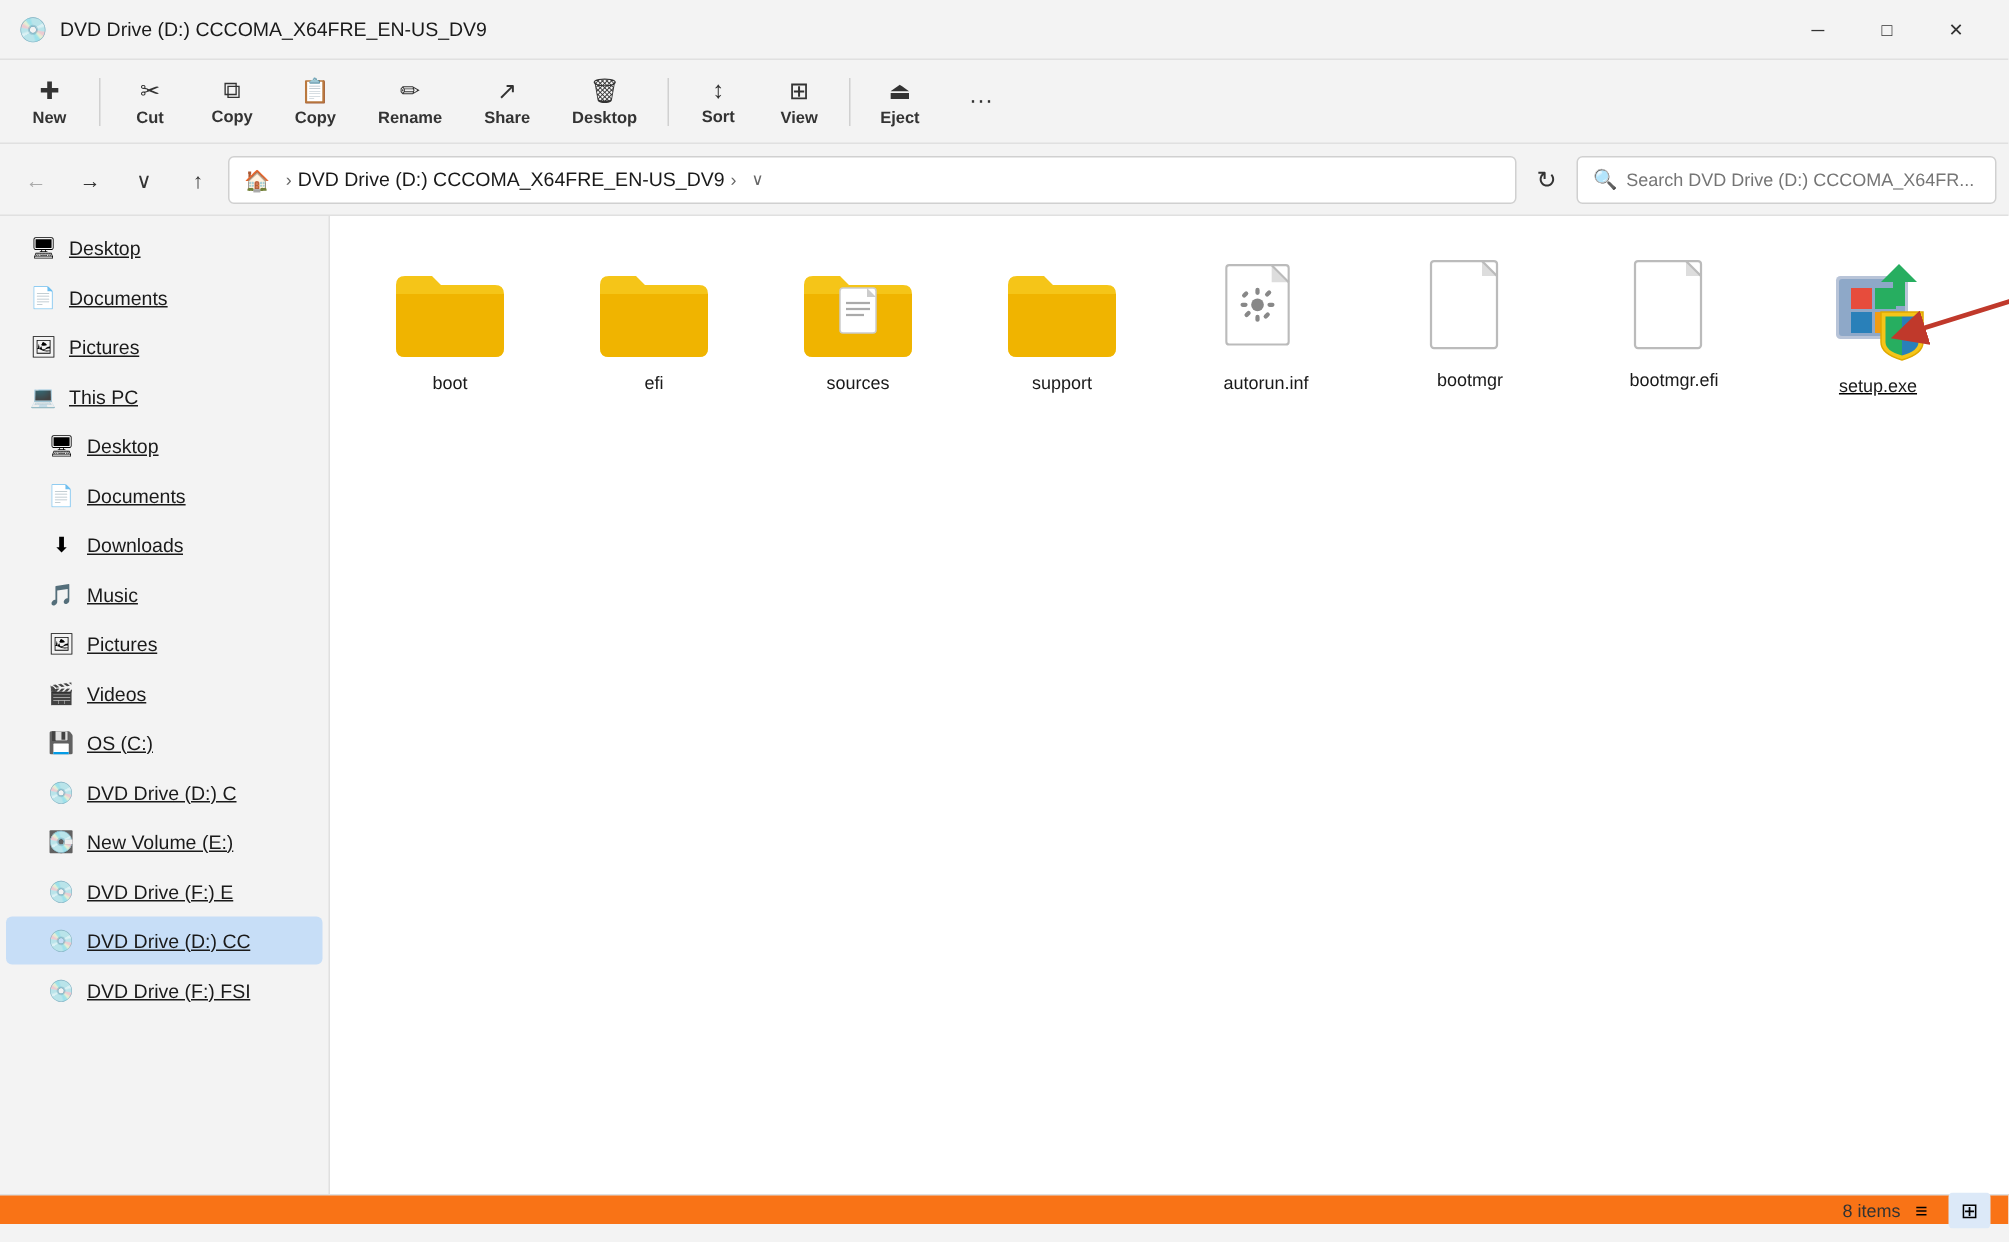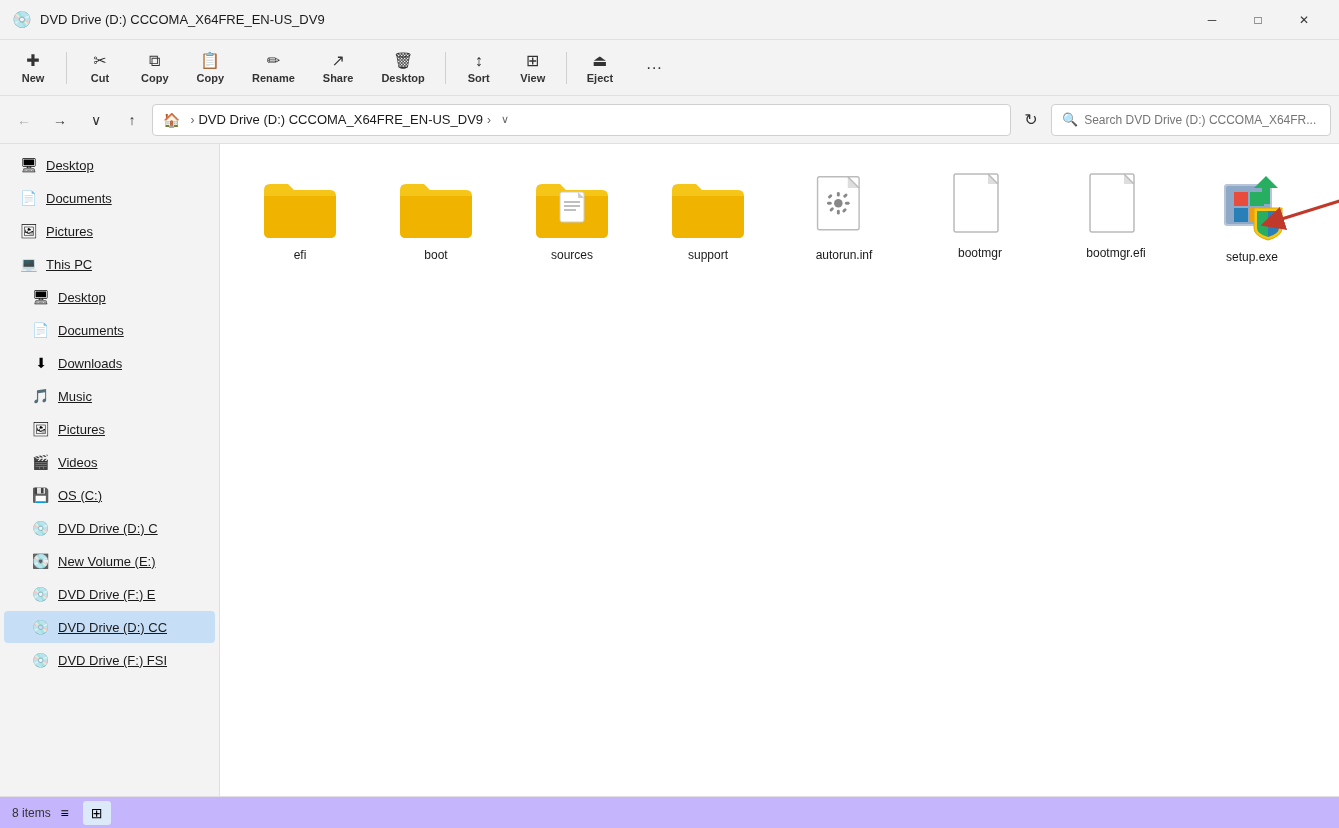--- a/index.html
+++ b/index.html
@@ -124,23 +124,23 @@
 
     
     .folder-icon-wrap { width: 80px; height: 70px; position: relative; }
     .folder-svg { width: 80px; height: 70px; }
 
     
     .gear-file-wrap { width: 70px; height: 70px; display: flex; align-items: center; justify-content: center; }
 
     
     .statusbar {
-      height: 32px; background: #c4b5fd; border-top: 1px solid #e0e0e0;
+      height: 20px; background: #f97316; border-top: 1px solid #e0e0e0;
       display: flex; align-items: center; padding: 0 12px;
-      justify-content: flex-start; font-size: 12px; color: #333;
+      justify-content: flex-end; font-size: 12px; color: #333;
     }
     .statusbar-right { display: flex; gap: 4px; }
     .status-view-btn {
       width: 28px; height: 24px; border: none; background: transparent;
       cursor: pointer; border-radius: 3px; display: flex; align-items: center; justify-content: center; font-size: 14px;
     }
     .status-view-btn.active { background: #dce9f8; }
 
     
     .sidebar::-webkit-scrollbar { width: 8px; }
@@ -309,31 +309,31 @@
   <div class="file-area">
     <div class="file-grid">
 
       <div class="file-item">
         <div class="folder-icon-wrap">
           <svg class="folder-svg" viewBox="0 0 80 70" xmlns="http://www.w3.org/2000/svg">
             <path d="M4 18 Q4 12 10 12 L28 12 L34 18 L70 18 Q76 18 76 24 L76 60 Q76 66 70 66 L10 66 Q4 66 4 60 Z" fill="#F5C518"></path>
             <path d="M4 24 L76 24 L76 60 Q76 66 70 66 L10 66 Q4 66 4 60 Z" fill="#F0B400"></path>
           </svg>
         </div>
-        <span class="file-label">efi</span>
+        <span class="file-label">boot</span>
       </div>
 
       <div class="file-item">
         <div class="folder-icon-wrap">
           <svg class="folder-svg" viewBox="0 0 80 70" xmlns="http://www.w3.org/2000/svg">
             <path d="M4 18 Q4 12 10 12 L28 12 L34 18 L70 18 Q76 18 76 24 L76 60 Q76 66 70 66 L10 66 Q4 66 4 60 Z" fill="#F5C518"></path>
             <path d="M4 24 L76 24 L76 60 Q76 66 70 66 L10 66 Q4 66 4 60 Z" fill="#F0B400"></path>
           </svg>
         </div>
-        <span class="file-label">boot</span>
+        <span class="file-label">efi</span>
       </div>
 
       <div class="file-item">
         <div class="folder-icon-wrap">
           <svg class="folder-svg" viewBox="0 0 80 70" xmlns="http://www.w3.org/2000/svg">
             <path d="M4 18 Q4 12 10 12 L28 12 L34 18 L70 18 Q76 18 76 24 L76 60 Q76 66 70 66 L10 66 Q4 66 4 60 Z" fill="#F5C518"></path>
             <path d="M4 24 L76 24 L76 60 Q76 66 70 66 L10 66 Q4 66 4 60 Z" fill="#F0B400"></path>
 
             <rect x="28" y="20" width="24" height="30" rx="2" fill="white" stroke="#ccc" stroke-width="1"></rect>
             <polygon points="46,20 52,26 46,26" fill="#ccc"></polygon>
@@ -396,21 +396,21 @@
         <div style="width:56px; height:68px; position:relative;">
           <svg width="56" height="68" viewBox="0 0 56 68" xmlns="http://www.w3.org/2000/svg">
             <rect x="2" y="2" width="44" height="58" rx="2" fill="white" stroke="#bbb" stroke-width="1.5"></rect>
             <polygon points="36,2 46,12 36,12" fill="#ddd"></polygon>
             <line x1="36" y1="2" x2="46" y2="12" stroke="#bbb" stroke-width="1.5"></line>
           </svg>
         </div>
         <span class="file-label">bootmgr.efi</span>
       </div>
 
-      <div class="file-item" style="position:relative;">
+      <div class="file-item" style="position:relative;text-decoration:underline;">
         <div style="width:72px; height:72px; position:relative;">
           <svg width="72" height="72" viewBox="0 0 72 72" xmlns="http://www.w3.org/2000/svg">
 
             <rect x="8" y="12" width="48" height="42" rx="3" fill="#b8c4d8"></rect>
             <rect x="10" y="14" width="44" height="38" rx="2" fill="#8ea8c8"></rect>
 
             <rect x="18" y="20" width="14" height="14" fill="#e74c3c"></rect>
             <rect x="34" y="20" width="14" height="14" fill="#27ae60"></rect>
             <rect x="18" y="36" width="14" height="14" fill="#2980b9"></rect>
             <rect x="34" y="36" width="14" height="14" fill="#f39c12"></rect>

